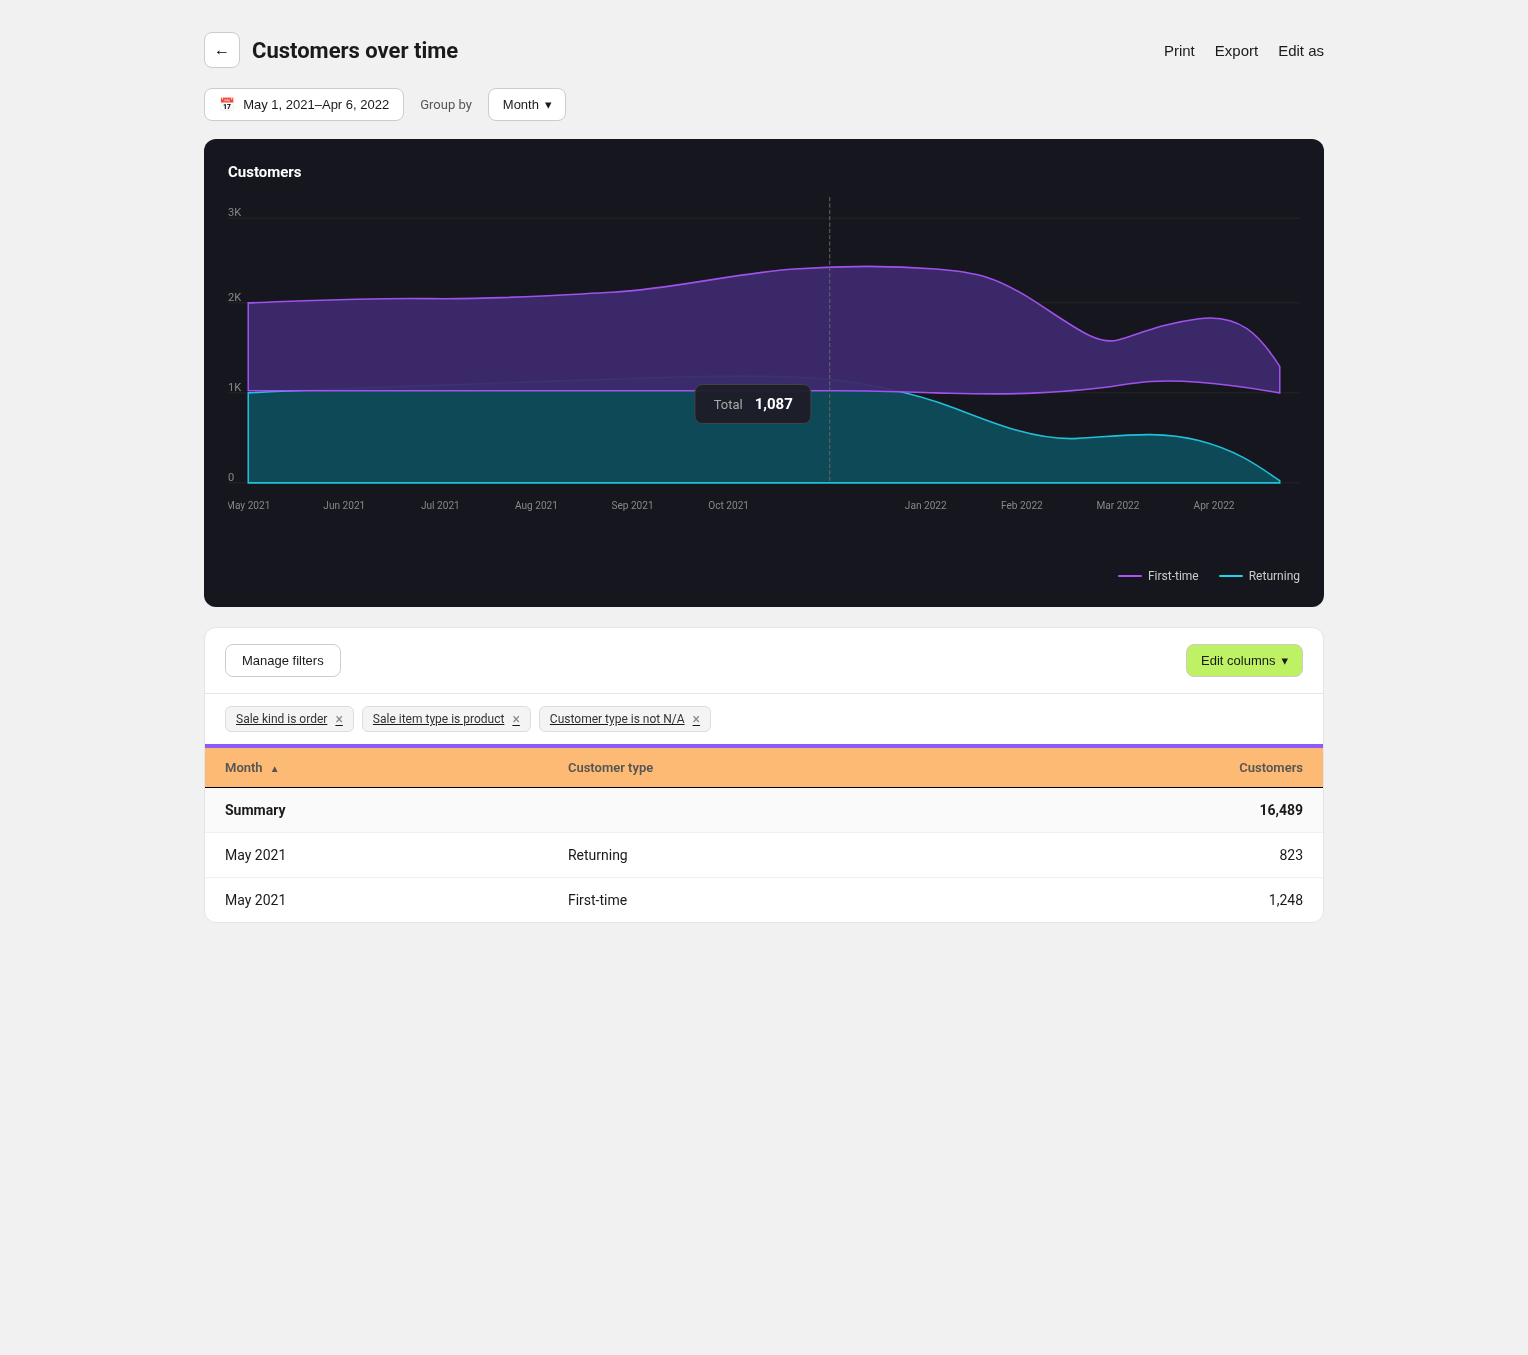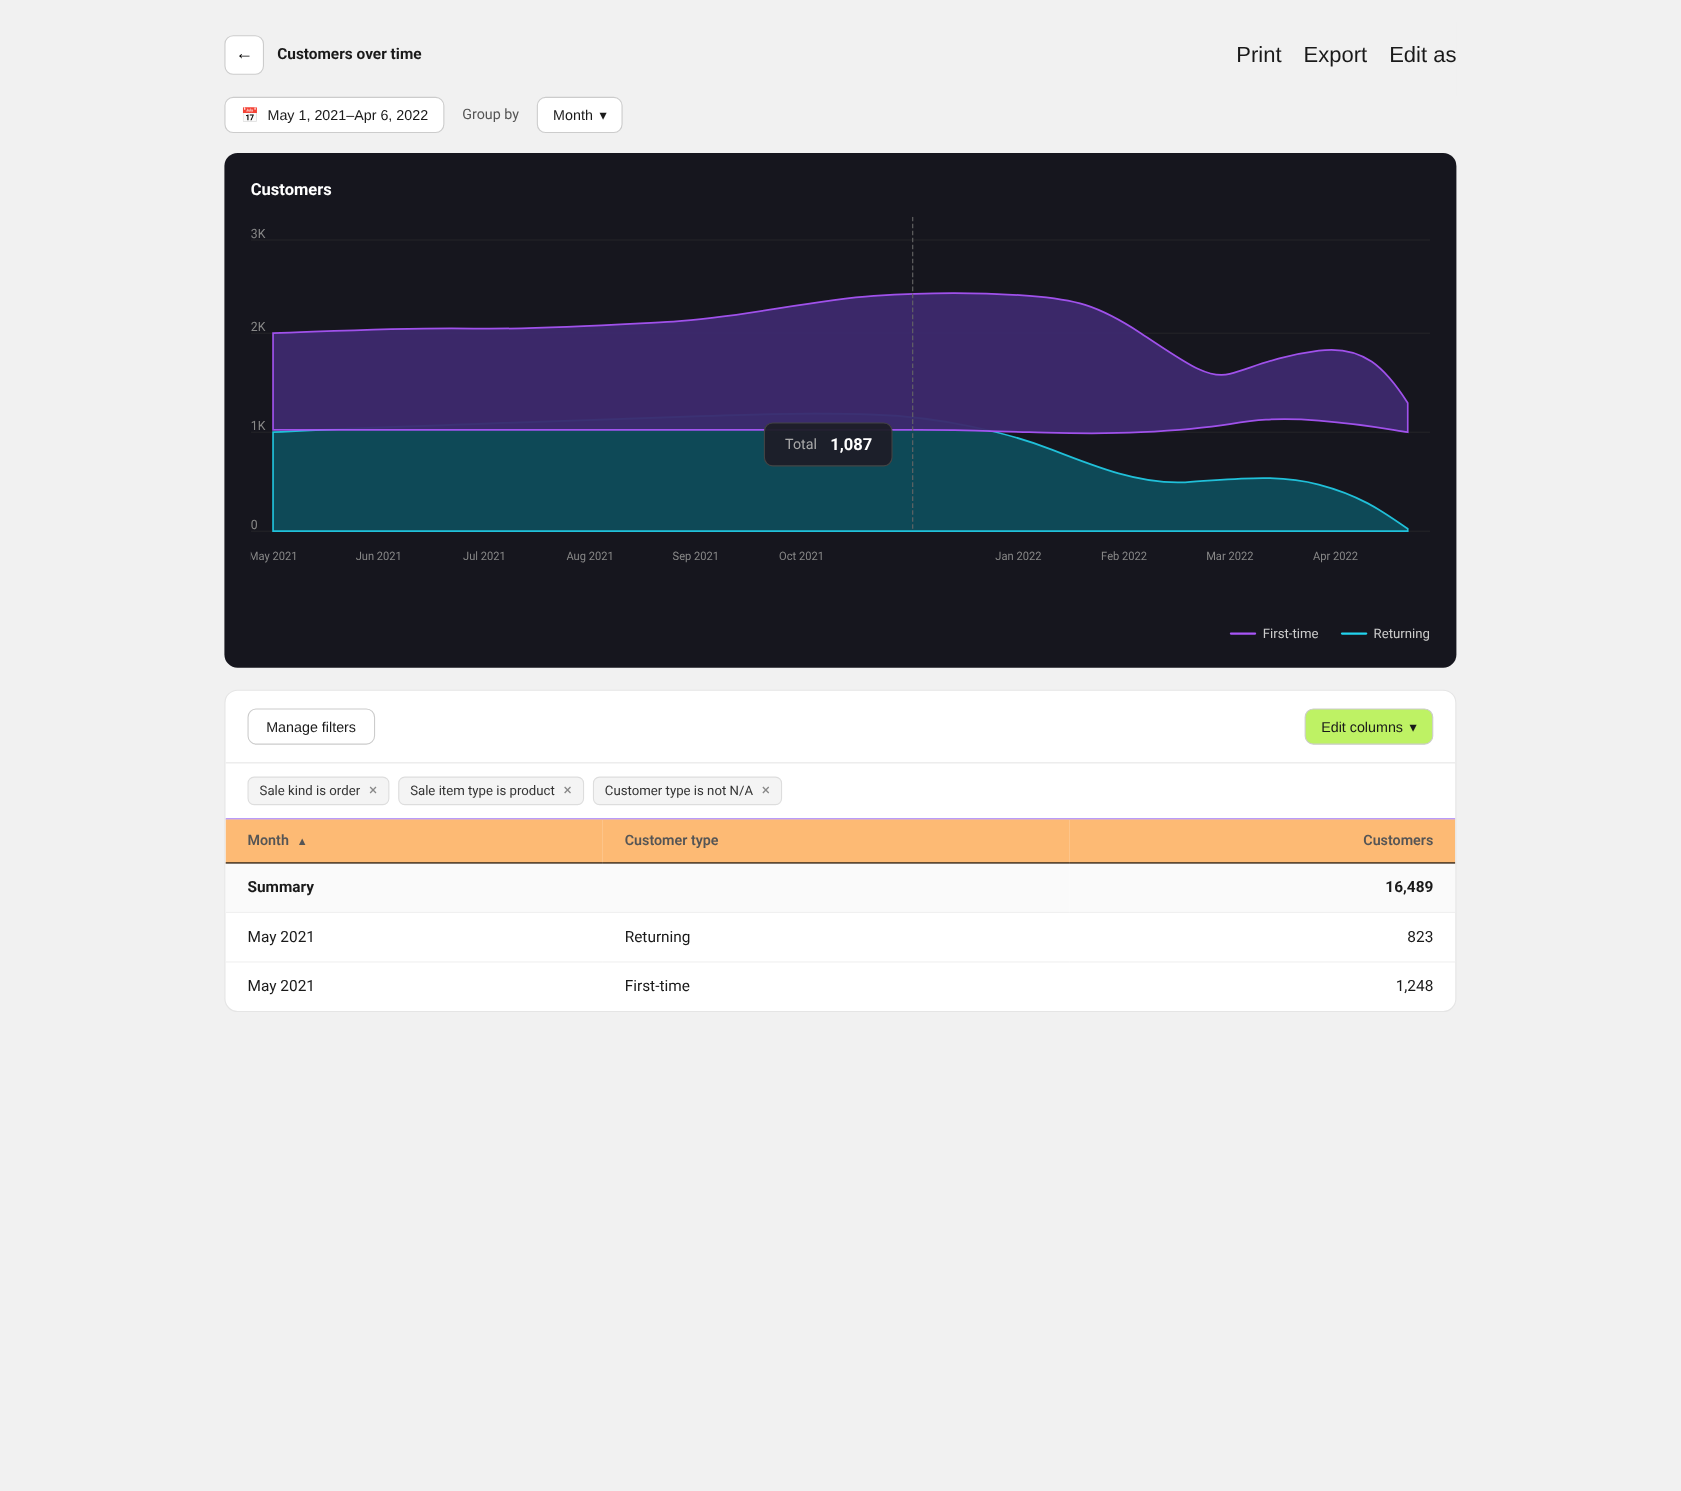--- a/index.html
+++ b/index.html
@@ -33,34 +33,34 @@
       border: 1.5px solid #ccc;
       border-radius: 8px;
       background: white;
       display: flex;
       align-items: center;
       justify-content: center;
       cursor: pointer;
       font-size: 16px;
     }
     .page-title {
-      font-size: 14px;
+      font-size: 22px;
       font-weight: 700;
       color: #1a1a1a;
     }
     .header-actions {
       display: flex;
       align-items: center;
       gap: 20px;
     }
     .header-action-btn {
       background: none;
       border: none;
       cursor: pointer;
-      font-size: 20px;
+      font-size: 15px;
       color: #1a1a1a;
       font-weight: 500;
     }
     .header-action-btn.save-as {
       font-weight: 500;
     }
     
     .filters-bar {
       display: flex;
       align-items: center;
@@ -199,22 +199,23 @@
       cursor: pointer;
       color: #1a1a1a;
       font-weight: 500;
     }
     
     .filter-tags-row {
       display: flex;
       align-items: center;
       gap: 8px;
       padding: 12px 20px;
-      border-bottom: 1px solid #8b5cf6;
+      border-bottom: 4px solid #8b5cf6;
       flex-wrap: wrap;
+      text-decoration: underline;
     }
     .filter-tag {
       display: flex;
       align-items: center;
       gap: 6px;
       background: #f4f4f4;
       border: 1px solid #ddd;
       border-radius: 6px;
       padding: 5px 10px;
       font-size: 12px;

